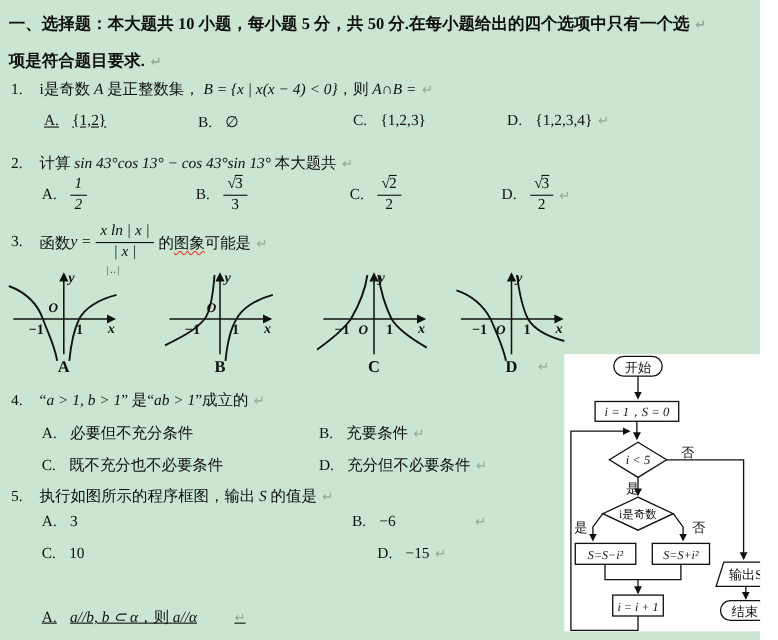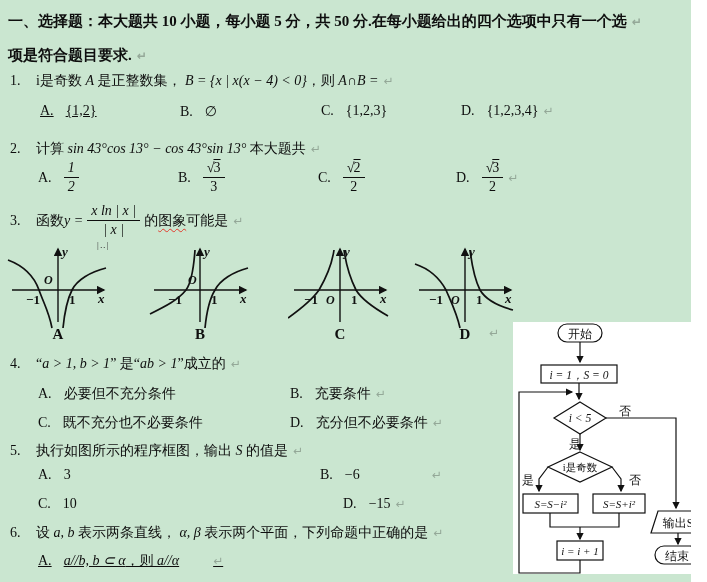--- a/index.html
+++ b/index.html
@@ -162,23 +162,20 @@
   <div class="abs" style="left:290px;top:414px;"><span class="olabel">D.</span><span>充分但不必要条件</span><span class="pilcrow">↵</span></div>
 
   <div class="abs" style="left:10px;top:442px;">
     <span class="qno">5.</span><span>执行如图所示的程序框图，输出 </span><span class="mi">S</span><span> 的值是</span><span class="pilcrow">↵</span>
   </div>
   <div class="abs" style="left:38px;top:467px;"><span class="olabel">A.</span><span>3</span></div>
   <div class="abs" style="left:320px;top:467px;"><span class="olabel">B.</span><span>−6</span><span class="pilcrow pp-far">↵</span></div>
   <div class="abs" style="left:38px;top:496px;"><span class="olabel">C.</span><span>10</span></div>
   <div class="abs" style="left:319px;top:496px;margin-left:24px;"><span class="olabel">D.</span><span>−15</span><span class="pilcrow">↵</span></div>
 
-  <div class="abs" style="left:10px;top:524px;">
-    <span class="qno">6.</span><span>设 </span><span class="mi">a, b</span><span> 表示两条直线， </span><span class="mi">α, β</span><span> 表示两个平面，下列命题中正确的是</span><span class="pilcrow">↵</span>
-  </div>
   <div class="abs" style="left:38px;top:552px;text-decoration:underline;"><span class="olabel">A.</span><span class="mi">a//b, b ⊂ α</span><span>，则 </span><span class="mi">a//α</span><span class="pilcrow pp-mid">↵</span></div>
 
   <div class="whitebox">
     <svg width="194" height="252" viewBox="0 0 194 252">
       <defs>
           <marker id="fa" markerWidth="7" markerHeight="7" refX="5" refY="3" orient="auto">
             <path d="M0,0 L6,3 L0,6 z" fill="#111"></path>
           </marker>
         </defs>
 

